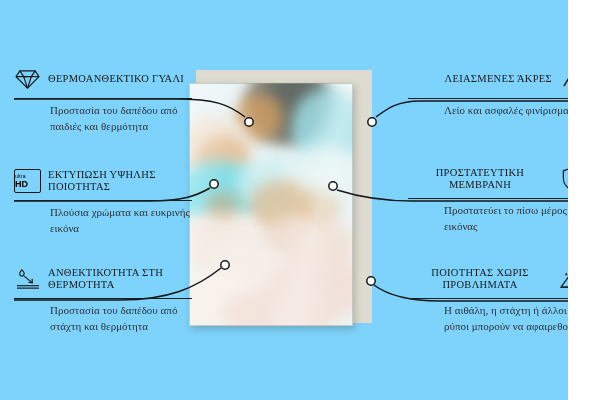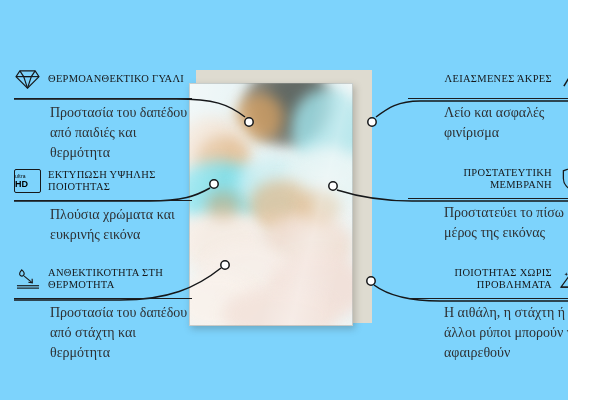--- a/index.html
+++ b/index.html
@@ -90,29 +90,29 @@
     align-items: center;
     justify-content: center;
   }
   .ftitle {
     font-size: 10.5px;
     letter-spacing: 0.3px;
     line-height: 1.18;
     color: #16181a;
     font-family: "Liberation Serif", serif;
   }
-  .feature.right .ftitle { text-align: right; font-family: Liberation Serif, serif; }
+  .feature.right .ftitle { text-align: center; font-family: Liberation Serif, serif; }
 
   .rule {
     height: 0;
     border-top: 1.3px solid #1b1d1f;
     margin: 4px 0 4px 0;
   }
   .fdesc {
-    font-size: 14px;
+    font-size: 11px;
     line-height: 1.42;
     color: #2e3134;
     font-family: "Liberation Serif", serif;
     padding-left: 36px;
   }
   .feature.right .fdesc { text-align: left; }
 
   
   #f-left-1  { left: 14px;  top: 64px;  }
   #f-left-2  { left: 14px;  top: 166px; }

